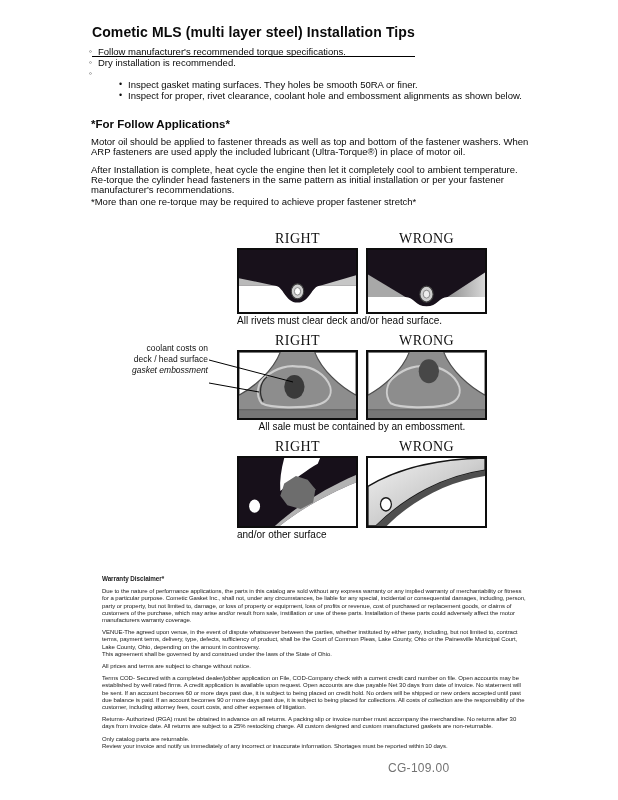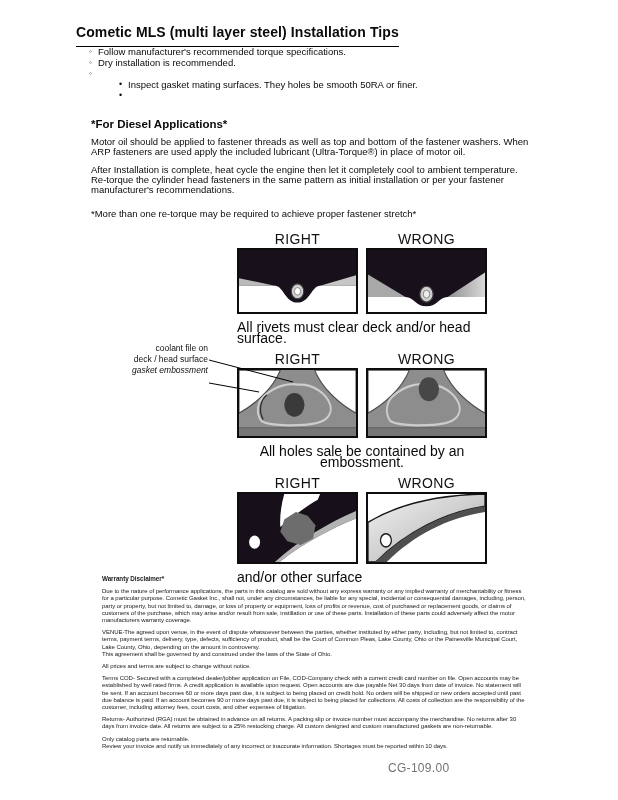--- a/index.html
+++ b/index.html
@@ -5,48 +5,48 @@
   * { margin: 0; padding: 0; box-sizing: border-box; }
   html, body { background: #ffffff; }
   body { font-family: "Liberation Sans", sans-serif; color: #0a0a0a; }
   .page {
     position: relative; width: 618px; height: 800px;
     background: #ffffff; overflow: hidden;
   }
 
   
   .title {
-    position: absolute; left: 76px; top: 24px;
+    position: absolute; left: 92px; top: 24px;
     font-size: 14px; font-weight: bold; letter-spacing: .1px;
-    border-bottom: 1.6px solid #000; padding-bottom: 6px;
+    border-bottom: 1.6px solid #000; padding-bottom: 16px;
   }
   .bullets { position: absolute; left: 87px; top: 46px; width: 470px; }
   .bullet-row { display: flex; gap: 4px; font-size: 9.5px; line-height: 11px; }
   .bullet-row .marker { width: 7px; text-align: center; font-size: 8px; line-height: 11px; }
   .sub { padding-left: 30px; }
   .sub .marker { font-size: 9px; }
 
   .diesel-heading {
     position: absolute; left: 91px; top: 118px;
     font-size: 11.5px; font-weight: bold;
   }
   .para { position: absolute; left: 91px; width: 442px; font-size: 9.5px; line-height: 10px; }
   .para1 { top: 137px; }
   .para2 { top: 165px; }
-  .note  { position: absolute; left: 91px; top: 208px; font-size: 9.5px; }
+  .note  { position: absolute; left: 91px; top: 196px; font-size: 9.5px; }
 
   
   .diagrams { position: absolute; left: 237px; top: 231px; width: 250px; }
-  .label-row { display: flex; gap: 8px; }
+  .label-row { display: flex; gap: 8px; font-family: Liberation Serif, serif; }
   .label-row span {
     width: 121px; text-align: center; font-size: 14px; letter-spacing: .4px; color: #111;
   }
   .box-row { display: flex; gap: 8px; margin-top: 1px; }
   .diag-box { border: 2px solid #0d0d0d; background: #fff; font-size: 0; line-height: 0; }
-  .caption { font-size: 14px; line-height: 11px; margin-top: 8px; margin-bottom: 7px; }
+  .caption { font-size: 10px; line-height: 11px; margin-top: 1px; margin-bottom: 7px; }
   .caption.center { text-align: center; }
 
   .side-labels {
     position: absolute; left: 96px; top: 343px; width: 112px;
     text-align: right; font-size: 8.5px; line-height: 11px; color: #111;
   }
   .side-labels .gap { margin-top: 0; font-style: italic; }
   .leader-lines { position: absolute; left: 205px; top: 355px; z-index: 5; }
 
   
@@ -80,24 +80,25 @@
     </div>
     <div class="bullet-row">
       <span class="marker">◦</span>
     </div>
     <div class="bullet-row sub">
       <span class="marker">•</span>
       <span>Inspect gasket mating surfaces.  They holes be smooth 50RA or finer.</span>
     </div>
     <div class="bullet-row sub">
       <span class="marker">•</span>
-    </div>
-  </div>
-
-  <div class="diesel-heading">*For Diesel Applications*</div>
+      <span>Inspect for proper, rivet clearance, coolant hole and embossment alignments as shown below.</span>
+    </div>
+  </div>
+
+  <div class="diesel-heading">*For Follow Applications*</div>
   <div class="para para1">Motor oil should be applied to fastener threads as well as top and bottom of the fastener washers. When ARP fasteners are used apply the included lubricant (Ultra-Torque®) in place of motor oil.</div>
   <div class="para para2">After Installation is complete, heat cycle the engine then let it completely cool to ambient temperature. Re-torque the cylinder head fasteners in the same pattern as initial installation or per your fastener manufacturer's recommendations.</div>
   <div class="note">*More than one re-torque may be required to achieve proper fastener stretch*</div>
 
   <div class="diagrams">
 
     <div class="label-row">
       <span>RIGHT</span>
       <span>WRONG</span>
     </div>
@@ -153,21 +154,21 @@
           <rect width="150" height="72" fill="#8d8d8d"></rect>
           <rect y="63" width="150" height="9" fill="#767676"></rect>
           <line x1="0" y1="63" x2="150" y2="63" stroke="#595959" stroke-width="1"></line>
           <path d="M0,0 H53 C44,20 20,38 0,47 Z" fill="#ffffff" stroke="#4d4d4d" stroke-width="1.4"></path>
           <path d="M150,0 H97 C106,20 130,38 150,47 Z" fill="#ffffff" stroke="#4d4d4d" stroke-width="1.4"></path>
           <path d="M29,56 C21,47 23,34 34,27 C48,17 64,14 76,16 C94,15 112,25 117,38 C120,48 113,55 99,58 C82,61 42,62 29,56 Z" fill="none" stroke="#cdcdcd" stroke-width="2.4"></path>
           <circle cx="78" cy="21" r="13" fill="#474747"></circle>
         </svg>
       </div>
     </div>
-    <div class="caption center">All holes sale be contained by an embossment.</div>
+    <div class="caption center">All sale must be contained by an embossment.</div>
 
     <div class="label-row">
       <span>RIGHT</span>
       <span>WRONG</span>
     </div>
     <div class="box-row">
       <div class="diag-box">
         <svg width="117" height="68" viewBox="0 0 150 72" preserveAspectRatio="none">
           <rect width="150" height="72" fill="#17101a"></rect>
           <path d="M58,0 C54,12 52,24 53,35 C70,23 88,12 101,6 L104,0 Z" fill="#ffffff"></path>
@@ -192,21 +193,21 @@
           <circle cx="23" cy="49" r="7" fill="#ffffff" stroke="#1a1a1a" stroke-width="1.6"></circle>
         </svg>
       </div>
     </div>
     <div class="caption">
       <div>and/or other surface</div>
     </div>
   </div>
 
   <div class="side-labels">
-    <div>coolant file on</div>
+    <div>coolant costs on</div>
     <div>deck / head surface</div>
     <div class="gap">gasket embossment</div>
   </div>
   <svg class="leader-lines" width="95" height="42">
     <line x1="4" y1="5" x2="88" y2="27" stroke="#000" stroke-width="1"></line>
     <line x1="4" y1="28" x2="54" y2="37" stroke="#000" stroke-width="1"></line>
   </svg>
 
   <div class="legal">
     <div class="legal-heading">Warranty Disclaimer*</div>

